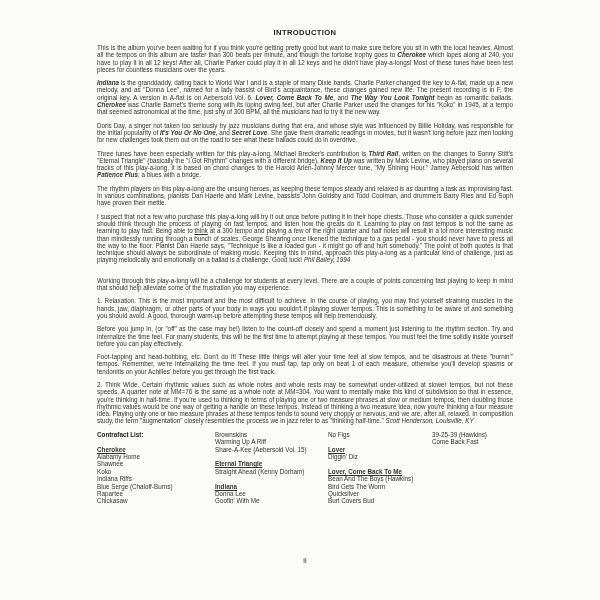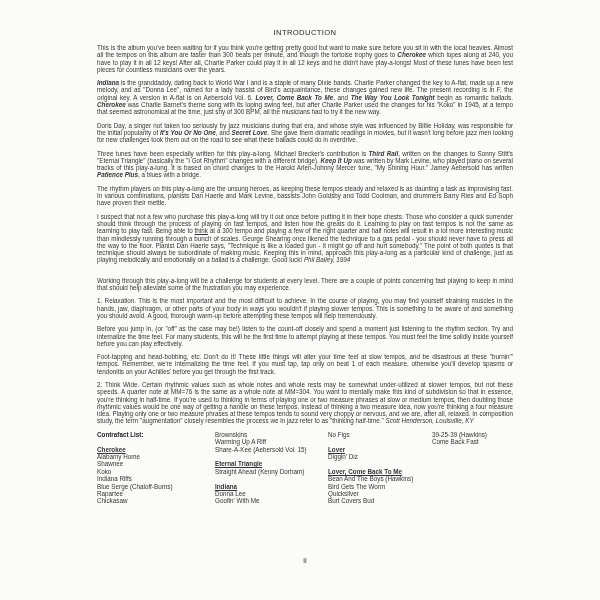--- a/index.html
+++ b/index.html
@@ -10,21 +10,21 @@
     color:#333;
     position:relative;
     overflow:hidden;
   }
   .page-content{
     position:absolute;
     left:97px; top:28px; width:416px;
   }
   .doc-title{
     text-align:center;
-    font-weight:normal;
+    font-weight:bold;
     font-size:7.6px;
     letter-spacing:0.4px;
     color:#1e1e1e;
     margin:0 0 7px 0;
   }
   .para{
     font-size:6.3px;
     line-height:7.3px;
     text-align:justify;
     margin:0 0 6px 0;

